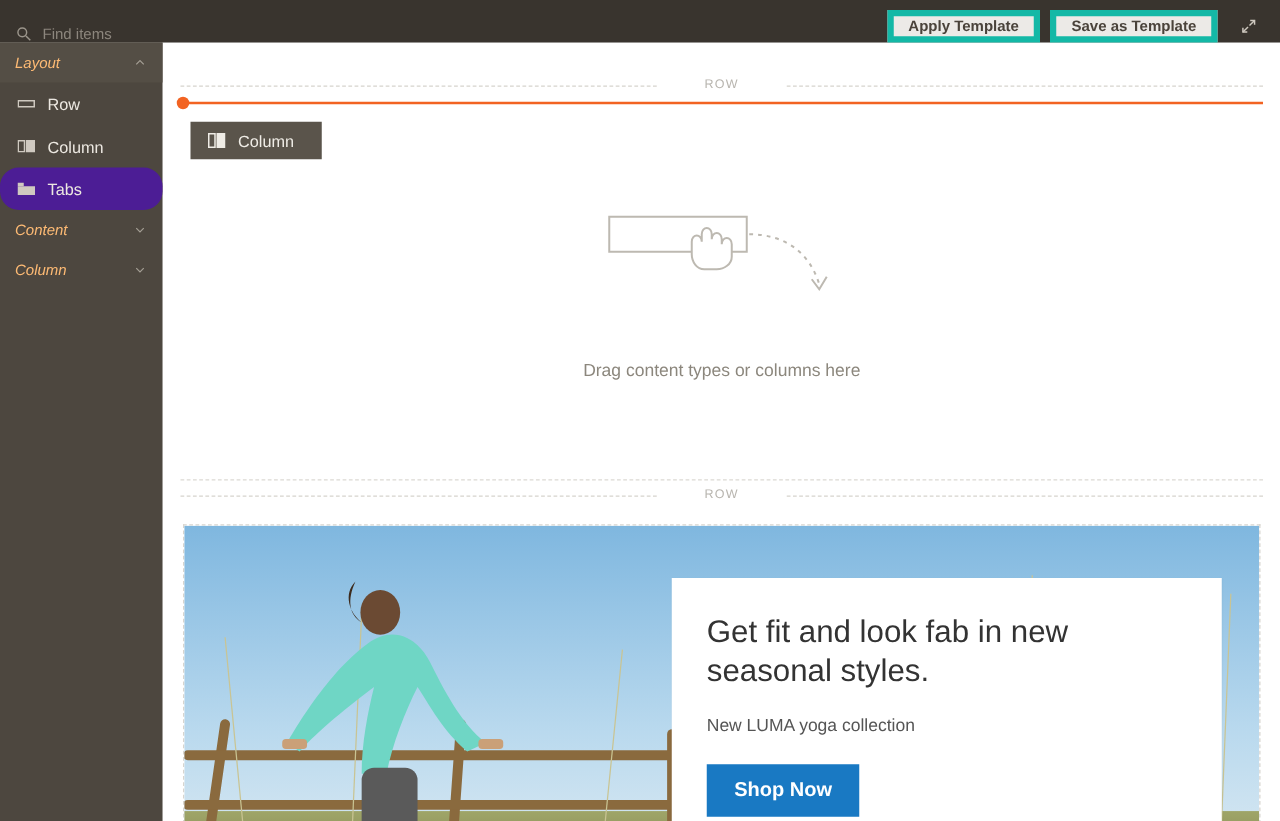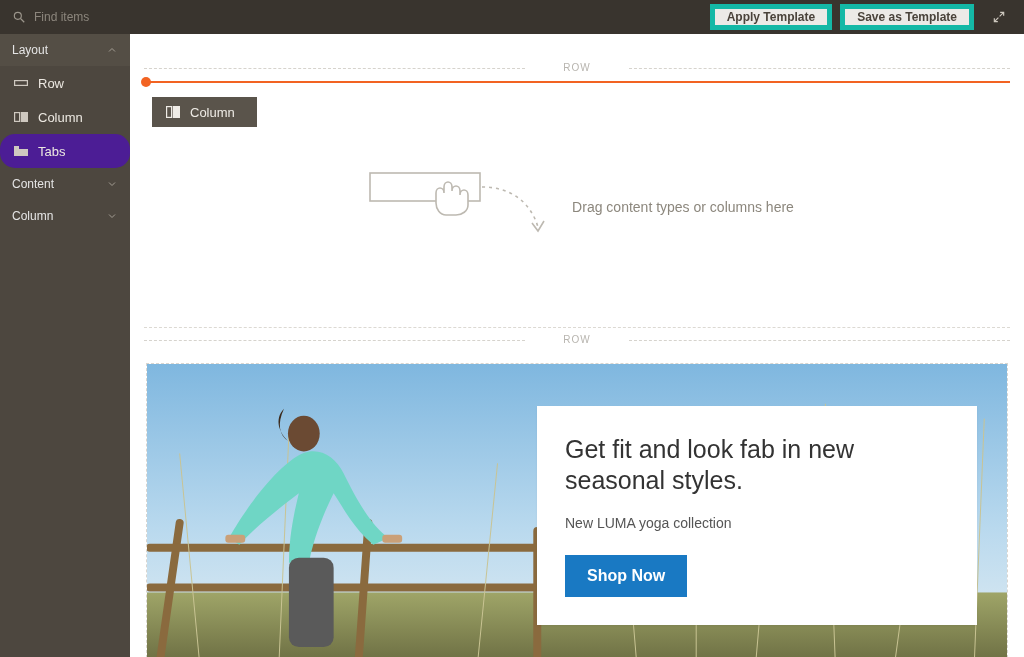--- a/index.html
+++ b/index.html
@@ -4,21 +4,21 @@
 <style>
   * { box-sizing: border-box; margin: 0; padding: 0; }
   html, body { width: 1024px; height: 657px; overflow: hidden; font-family: "Helvetica Neue", Arial, sans-serif; }
   body { display: flex; flex-direction: column; background: #f5f5f5; }
 
   
   .topbar {
     height: 34px;
     background: #39342e;
     display: flex;
-    align-items: center;
+    align-items: flex-end;
     padding: 0 8px 0 12px;
     gap: 8px;
   }
   .search-wrap { display: flex; align-items: center; gap: 8px; flex: 0 0 auto; }
   .search-input {
     background: transparent; border: none; outline: none;
     color: #b7b1a9; font-size: 12px; width: 140px;
   }
   .search-input::placeholder { color: #8c867d; }
   .topbar-spacer { flex: 1; }
@@ -50,22 +50,23 @@
     color: #e7e3dd;
     display: flex;
     flex-direction: column;
     font-size: 13px;
   }
   .side-group-header {
     display: flex; align-items: center; justify-content: space-between;
     padding: 0 12px;
     height: 32px;
     cursor: pointer;
-    color: #e5e5e5;
+    color: #fdba74;
     font-size: 12px;
+    font-style: italic;
   }
   .side-group-header.light { background: #544e45; }
   .side-item {
     display: flex; align-items: center; gap: 10px;
     height: 34px;
     padding: 0 14px;
     cursor: grab;
     color: #ece8e1;
     font-size: 13px;
   }
@@ -112,23 +113,23 @@
   .column-chip {
     display: inline-flex; align-items: center; gap: 10px;
     background: #5a544b; color: #efece6;
     height: 30px; padding: 0 22px 0 14px;
     font-size: 13px;
     margin-left: 8px;
   }
 
   .dropzone {
     margin-top: 40px;
-    display: flex; flex-direction: row; align-items: center; justify-content: center;
+    display: flex; flex-direction: column; align-items: center; justify-content: center;
     color: #9b968d;
-    gap: 12px;
+    gap: 40px;
     padding-bottom: 40px;
   }
   .dz-illus { color: #bdb9b1; }
   .dz-text { font-size: 14px; color: #8c877d; }
 
   .row-sep {
     border-top: 1px dashed #dcd9d3;
     margin: 40px 0 0 0;
   }
 

